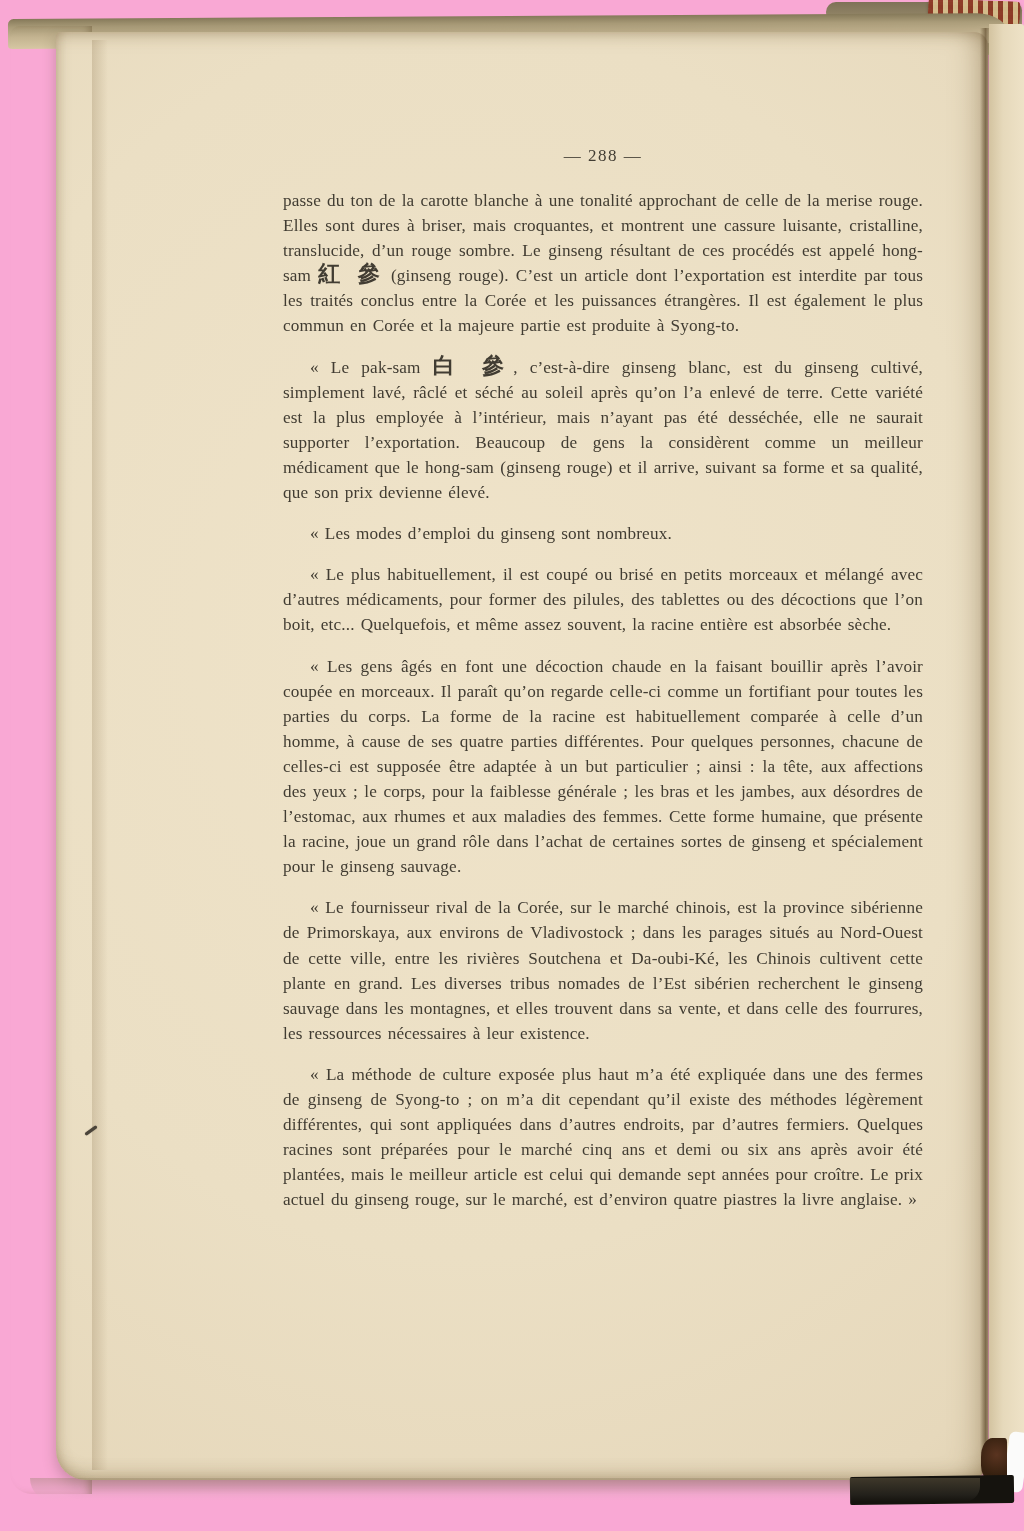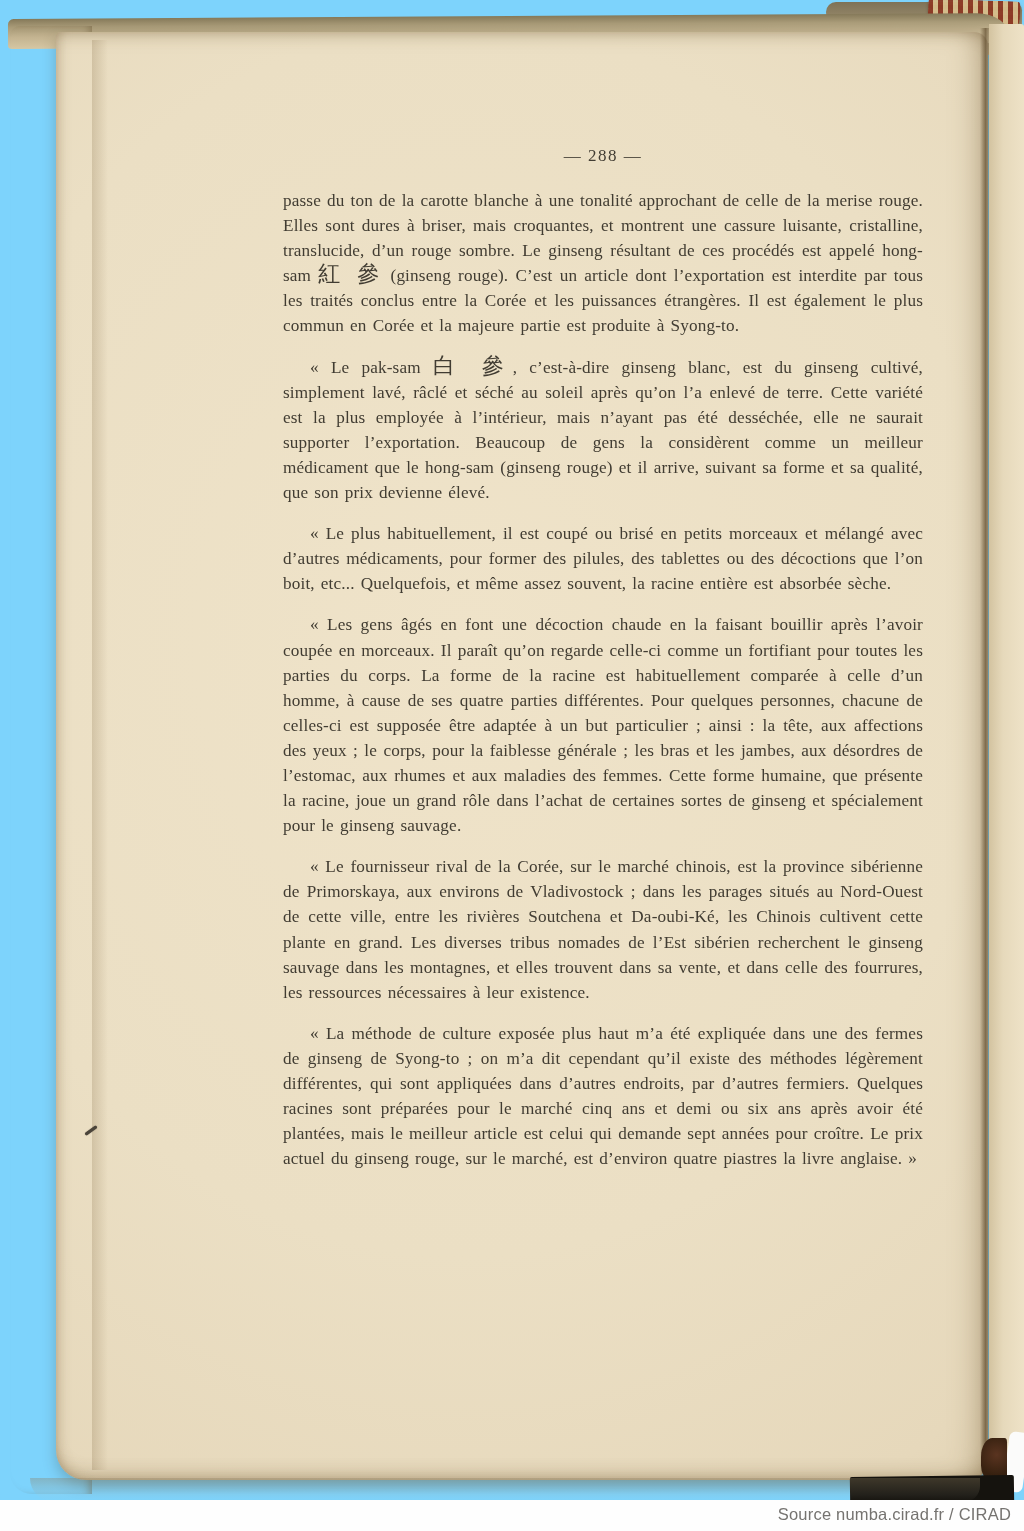--- a/index.html
+++ b/index.html
@@ -1,18 +1,18 @@
 <!DOCTYPE html>
 <html><head>
 <meta charset="utf-8">
 <style>
   html,body{margin:0;padding:0;background:#ffffff;}
   .stage{
     position:relative; width:1024px; height:1531px; overflow:hidden;
-    background:#7dd3fc;
+    background:#f9a8d4;
     font-family:"Liberation Serif", serif;
   }
   
   .spine-top-curve{
     position:absolute; left:826px; top:2px; width:196px; height:58px;
     background:linear-gradient(180deg,#7e7257 0%,#9a8c6d 35%,#bdae89 75%,#cfc09c 100%);
     border-radius:12px 10px 45% 60% / 12px 10px 70% 100%;
   }
   .headband{
     position:absolute; left:928px; top:0px; width:92px; height:26px;
@@ -98,20 +98,21 @@
     color:#413c32; font-size:17.2px; line-height:25.1px;
     text-align:justify; letter-spacing:.15px; word-spacing:1.6px;
   }
   .text-block p{margin:0 0 4px 0;}
   .text-block p.indent{text-indent:27px;margin-top:16px;}
   .text-block span.italic{}
   .text-block span.cjk{
     font-size:22px; line-height:1;
     font-family:"DejaVu Sans", sans-serif;
     letter-spacing:3px;
+    font-weight:bold;
   }
   
   .source-bar{
     position:absolute; left:0; top:1500px; width:1024px; height:31px;
     background:#fefefe;
   }
   .source-text{
     position:absolute; right:13px; top:5px;
     font-family:"Liberation Sans", sans-serif;
     font-size:16.5px; color:#757370; letter-spacing:.2px;
@@ -134,23 +135,21 @@
   <div class="facing-page-bottom-white"></div>
   <div class="spine-bottom-brown"></div>
   <div class="cover-bottom"></div>
   <div class="bottom-shadow"></div>
   <div class="margin-mark"></div>
 
   <div class="page-number">— 288 —</div>
   <div class="text-block">
       <p><span class="plain">passe du ton de la carotte blanche à une tonalité approchant de celle de la merise rouge. Elles sont dures à briser, mais croquantes, et montrent une cassure luisante, cristalline, translucide, d’un rouge sombre. Le </span><span class="italic">ginseng</span><span class="plain"> résultant de ces procédés est appelé </span><span class="italic">hong-sam</span><span class="plain"> </span><span class="cjk">紅 參</span><span class="plain"> (</span><span class="italic">ginseng rouge</span><span class="plain">). C’est un article dont l’exportation est interdite par tous les traités conclus entre la Corée et les puissances étrangères. Il est également le plus commun en Corée et la majeure partie est produite à Syong-to.</span></p>
       <p class="indent"><span class="plain">« Le </span><span class="italic">pak-sam</span><span class="plain"> </span><span class="cjk">白 參</span><span class="plain">, c’est-à-dire </span><span class="italic">ginseng blanc</span><span class="plain">, est du </span><span class="italic">ginseng</span><span class="plain"> cultivé, simplement lavé, râclé et séché au soleil après qu’on l’a enlevé de terre. Cette variété est la plus employée à l’intérieur, mais n’ayant pas été desséchée, elle ne saurait supporter l’exportation. Beaucoup de gens la considèrent comme un meilleur médicament que le </span><span class="italic">hong-sam</span><span class="plain"> (</span><span class="italic">ginseng rouge</span><span class="plain">) et il arrive, suivant sa forme et sa qualité, que son prix devienne élevé.</span></p>
+      <p class="indent"><span class="plain">« Les modes d’emploi du </span><span class="italic">ginseng</span><span class="plain"> sont nombreux.</span></p>
       <p class="indent"><span class="plain">« Le plus habituellement, il est coupé ou brisé en petits morceaux et mélangé avec d’autres médicaments, pour former des pilules, des tablettes ou des décoctions que l’on boit, etc... Quelquefois, et même assez souvent, la racine entière est absorbée sèche.</span></p>
       <p class="indent"><span class="plain">« Les gens âgés en font une décoction chaude en la faisant bouillir après l’avoir coupée en morceaux. Il paraît qu’on regarde celle-ci comme un fortifiant pour toutes les parties du corps. La forme de la racine est habituellement comparée à celle d’un homme, à cause de ses quatre parties différentes. Pour quelques personnes, chacune de celles-ci est supposée être adaptée à un but particulier ; ainsi : la tête, aux affections des yeux ; le corps, pour la faiblesse générale ; les bras et les jambes, aux désordres de l’estomac, aux rhumes et aux maladies des femmes. Cette forme humaine, que présente la racine, joue un grand rôle dans l’achat de certaines sortes de </span><span class="italic">ginseng</span><span class="plain"> et spécialement pour le </span><span class="italic">ginseng sauvage</span><span class="plain">.</span></p>
       <p class="indent"><span class="plain">« Le fournisseur rival de la Corée, sur le marché chinois, est la province sibérienne de Primorskaya, aux environs de Vladivostock ; dans les parages situés au Nord-Ouest de cette ville, entre les rivières Soutchena et Da-oubi-Ké, les Chinois cultivent cette plante en grand. Les diverses tribus nomades de l’Est sibérien recherchent le </span><span class="italic">ginseng sauvage</span><span class="plain"> dans les montagnes, et elles trouvent dans sa vente, et dans celle des fourrures, les ressources nécessaires à leur existence.</span></p>
       <p class="indent"><span class="plain">« La méthode de culture exposée plus haut m’a été expliquée dans une des fermes de </span><span class="italic">ginseng</span><span class="plain"> de Syong-to ; on m’a dit cependant qu’il existe des méthodes légèrement différentes, qui sont appliquées dans d’autres endroits, par d’autres fermiers. Quelques racines sont préparées pour le marché cinq ans et demi ou six ans après avoir été plantées, mais le meilleur article est celui qui demande sept années pour croître. Le prix actuel du </span><span class="italic">ginseng rouge</span><span class="plain">, sur le marché, est d’environ quatre piastres la livre anglaise. »</span></p>
     </div>
 
-  <div class="source-bar">
-    <span class="source-text">Source numba.cirad.fr / CIRAD</span>
-  </div>
 
 </div>
 
 </body></html>

